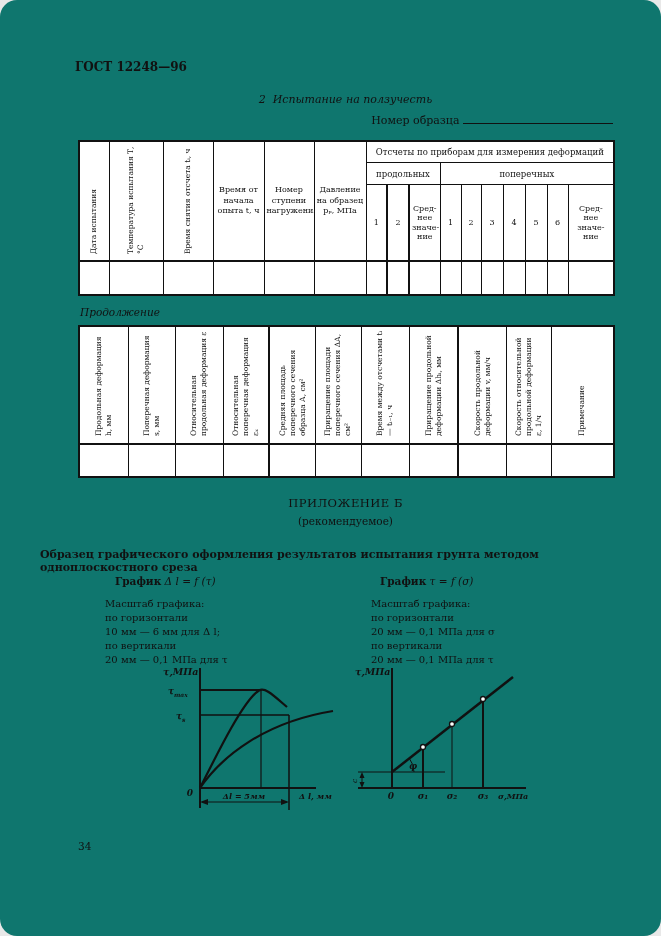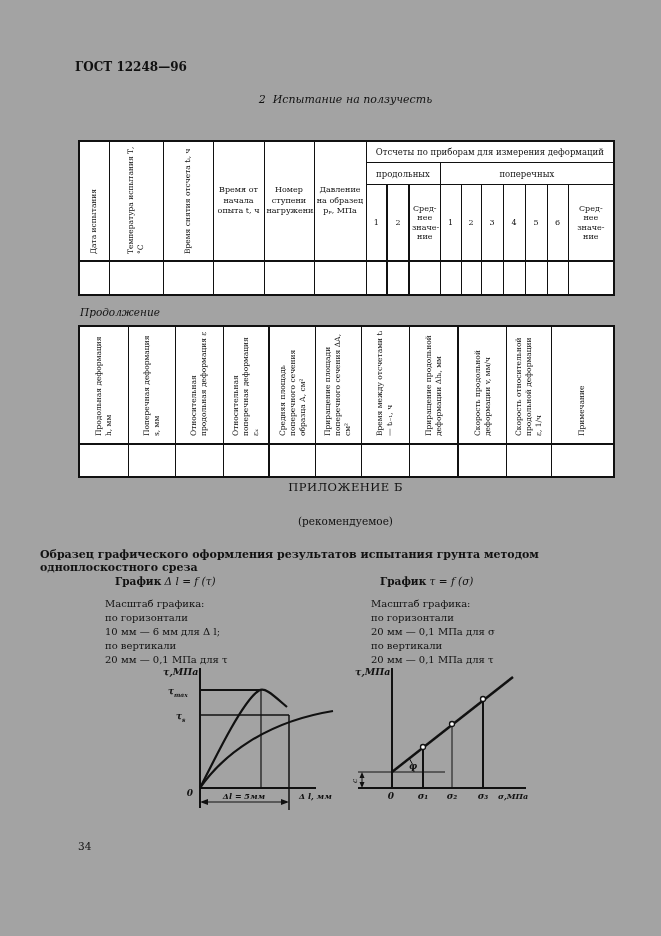--- a/index.html
+++ b/index.html
@@ -1,18 +1,18 @@
 <!DOCTYPE html>
 <html><head>
 <meta charset="utf-8">
 <style>
   html,body{margin:0;padding:0;background:#e8e8e8;}
   .page{
-    position:relative;width:661px;height:936px;background:#a3a3a3;
-    font-family:"DejaVu Serif","DejaVu Sans",serif;color:#111;overflow:hidden;
+    position:relative;width:661px;height:936px;background:#0f766e;
+    font-family:"DejaVu Serif","DejaVu Sans",serif;color:#111;overflow:hidden;border-radius:17px;
   }
   .abs{position:absolute;}
   .gost-header{top:60px;left:75px;font-size:12px;font-weight:bold;}
   .section-title{top:93px;left:78px;width:535px;text-align:center;font-style:italic;font-size:11px;white-space:pre;}
   .sample-row{top:111px;right:48px;font-size:11px;}
   .blank-line{display:inline-block;width:150px;border-bottom:1px solid #111;height:12px;vertical-align:baseline;}
   table{border-collapse:collapse;table-layout:fixed;background:#fff;}
   .t1{top:140px;left:78px;width:535px;}
   .t2{top:325px;left:78px;width:535px;}
   th,td{border:1px solid #111;padding:0 2px;font-weight:normal;vertical-align:middle;text-align:center;overflow:hidden;}
@@ -24,21 +24,21 @@
   .t1 .data td{height:32px;border-top:2px solid #111;}
   .t2 .data td{height:31px;border-top:2px solid #111;}
   .t2 th{height:116px;}
   .rot{display:inline-block;writing-mode:vertical-rl;transform:rotate(180deg);
        font-size:7.5px;line-height:1.3;text-align:left;}
   .t1 .rot{height:110px;}
   .t2 .rot{height:106px;}
   .thickL{border-left:2px solid #111;}
   .thickR{border-right:2px solid #111;}
   .continuation{top:306px;left:80px;font-style:italic;font-size:10.5px;}
-  .appendix-title{top:480px;left:78px;width:535px;text-align:center;font-size:11.5px;letter-spacing:.5px;}
+  .appendix-title{top:496px;left:78px;width:535px;text-align:center;font-size:11.5px;letter-spacing:.5px;}
   .appendix-sub{top:515px;left:78px;width:535px;text-align:center;font-size:10.5px;}
   .appendix-heading{top:548px;left:40px;width:581px;text-align:left;font-size:11px;font-weight:bold;}
   .chart-caption{top:575px;font-size:10.5px;}
   .cap-left{left:115px;} .cap-right{left:380px;}
   .cap-bold{font-weight:bold;} .cap-formula{font-style:italic;}
   .scale-block{top:597px;font-size:10px;line-height:14px;}
   .scale-left{left:105px;} .scale-right{left:371px;}
   .figure-caption{top:821px;left:78px;width:535px;text-align:center;font-size:10.5px;}
   .page-number{top:840px;left:78px;font-size:10.5px;}
   svg text{font-family:"DejaVu Serif","DejaVu Sans",serif;fill:#111;}
@@ -49,20 +49,24 @@
 </style>
 </head>
 <body>
 
 <div class="page">
 
   <div class="abs gost-header">ГОСТ 12248—96</div>
 
   <div class="abs section-title">2  Испытание на ползучесть</div>
 
+  <div class="abs sample-row">
+    <span>Номер образца</span>
+    <span class="blank-line"></span>
+  </div>
 
   <table class="abs t1">
     <colgroup>
       <col style="width:30px">
         <col style="width:54px">
         <col style="width:50px">
       <col style="width:51px">
         <col style="width:50px">
         <col style="width:52px">
       <col style="width:21px">

